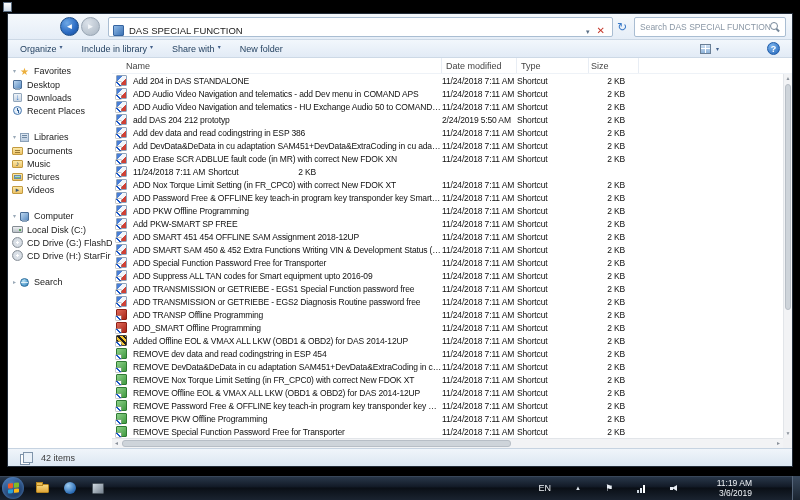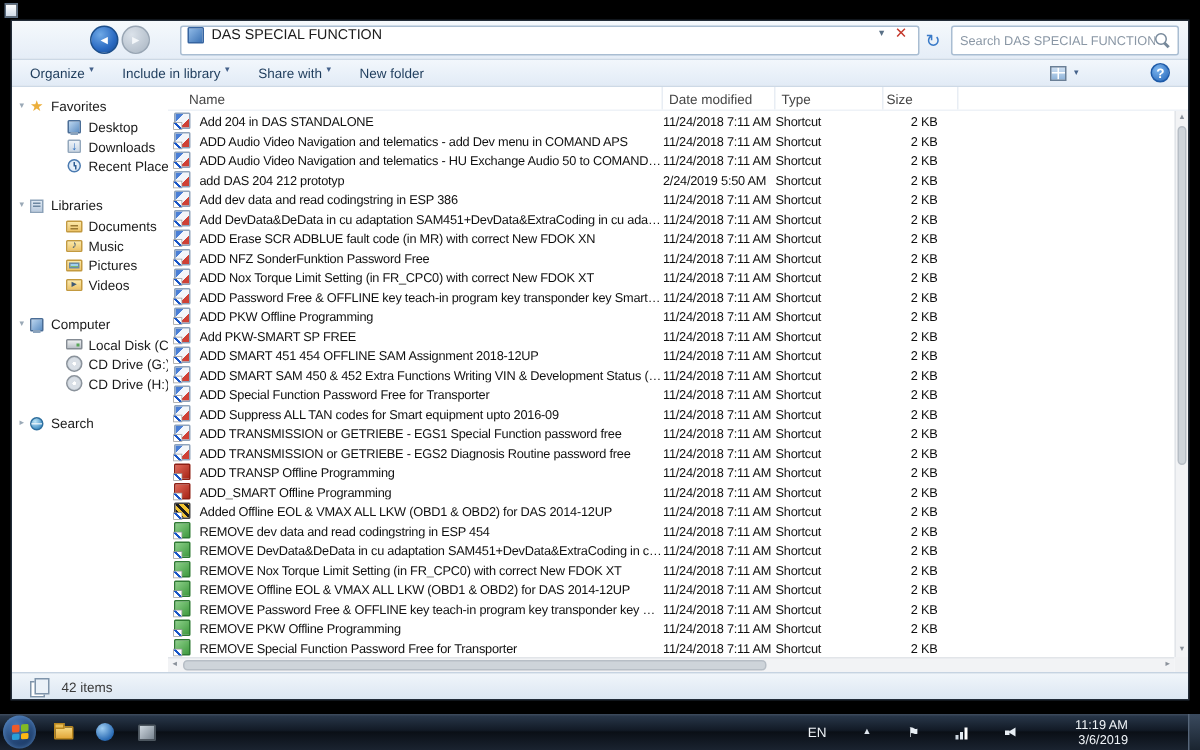--- a/index.html
+++ b/index.html
@@ -18,22 +18,22 @@
 
   
   .navbar{height:26px;flex:none;display:flex;align-items:center;
           background:linear-gradient(#f5f9fc,#e5edf7);border-bottom:1px solid #ccd8e5;padding:0 6px;}
   .navspacer{width:46px;flex:none;}
   .navbtn{width:19px;height:19px;border-radius:50%;flex:none;display:flex;align-items:center;justify-content:center;}
   .navbtn .arr{font-size:8px;color:#fff;line-height:1;}
   .navbtn.back{background:radial-gradient(circle at 35% 30%,#6fa9e6,#2a6ac2 60%,#174a92);border:1px solid #1c4e8a;}
   .navbtn.fwd{background:radial-gradient(circle at 35% 30%,#dbe2ea,#a9b5c2);border:1px solid #98a5b3;margin-left:2px;}
   .navbtn.fwd .arr{color:#f4f7fa;}
-  .addressbar{flex:1;height:20px;margin-left:20px;min-width:0;background:#fff;border:1px solid #a9bdd2;
-              border-radius:2px;display:flex;align-items:flex-start;padding:0 4px;}
+  .addressbar{flex:1;height:20px;margin-left:8px;min-width:0;background:#fff;border:1px solid #a9bdd2;
+              border-radius:2px;display:flex;align-items:flex-end;padding:0 4px;}
   .addr-icon{width:11px;height:11px;flex:none;margin-right:5px;border-radius:1px;
              background:linear-gradient(135deg,#8fb9e6,#3c72b4);border:1px solid #3664a0;}
   .addr-text{font-size:9.5px;color:#1c1c1c;white-space:nowrap;}
   .addr-fill{flex:1;}
   .addr-chev{font-size:7px;color:#5a7086;padding:0 4px;}
   .stop-btn{font-size:10px;font-weight:bold;color:#c4372a;padding:0 3px;line-height:1;}
   .refresh-btn{font-size:12px;color:#3a7ac8;padding:0 4px;line-height:1;}
   .searchbox{width:152px;height:20px;margin-left:3px;flex:none;background:#fff;border:1px solid #a9bdd2;
              border-radius:2px;display:flex;align-items:center;padding:0 5px;}
   .search-input{flex:1;min-width:0;border:0;outline:0;background:transparent;font-size:8.5px;
@@ -59,21 +59,21 @@
   .help-btn{width:13px;height:13px;border-radius:50%;color:#fff;font-size:9px;font-weight:bold;
             display:flex;align-items:center;justify-content:center;
             background:radial-gradient(circle at 35% 30%,#7db6ef,#2264b8);border:1px solid #1d5aa8;}
 
   
   .main{flex:1;min-height:0;display:flex;background:#fff;}
   .sidebar{width:104px;flex:none;padding-top:6px;font-size:9px;overflow:hidden;background:#fff;}
   .sb-section{margin-bottom:13px;}
   .sb-head{display:flex;align-items:center;height:14px;padding-left:2px;}
   .sb-arrow{width:9px;flex:none;font-size:6px;color:#9aa9b7;text-align:center;line-height:1;}
-  .sb-item{display:flex;align-items:center;height:13px;padding-left:36px;}
+  .sb-item{display:flex;align-items:center;height:13px;padding-left:4px;}
   .sb-label{white-space:nowrap;overflow:hidden;color:#1a1a1a;}
   .sic{width:11px;height:11px;flex:none;margin-right:4px;position:relative;display:inline-block;}
   .sic-star::before{content:"★";position:absolute;inset:0;text-align:center;font-size:10px;line-height:11px;color:#ecaf3c;}
   .sic-desktop::before,.sic-computer::before{content:"";position:absolute;left:1px;top:1px;right:1px;height:7px;
       border:1px solid #4a6d96;background:linear-gradient(135deg,#bcd6ef,#5e8fc4);border-radius:1px;}
   .sic-desktop::after,.sic-computer::after{content:"";position:absolute;left:3px;bottom:0;width:5px;height:2px;background:#8aa3bd;}
   .sic-downloads::before{content:"";position:absolute;inset:1px;background:linear-gradient(#eef3f8,#c9d6e4);
       border:1px solid #93a7bc;border-radius:1px;}
   .sic-downloads::after{content:"↓";position:absolute;inset:0;text-align:center;font-size:8px;line-height:11px;
       color:#2d6fc2;font-weight:bold;}
@@ -363,21 +363,20 @@
             </div>
             <div class="frow">
               <span class="fic fic-app"></span>
               <span class="fname">ADD Erase SCR ADBLUE fault code (in MR) with correct New FDOK XN</span>
               <span class="fdate">11/24/2018 7:11 AM</span>
               <span class="ftype">Shortcut</span>
               <span class="fsize">2 KB</span>
             </div>
             <div class="frow">
               <span class="fic fic-app"></span>
-              <span class="fname">ADD NFZ SonderFunktion Password Free</span>
               <span class="fdate">11/24/2018 7:11 AM</span>
               <span class="ftype">Shortcut</span>
               <span class="fsize">2 KB</span>
             </div>
             <div class="frow">
               <span class="fic fic-app"></span>
               <span class="fname">ADD Nox Torque Limit Setting (in FR_CPC0) with correct New FDOK XT</span>
               <span class="fdate">11/24/2018 7:11 AM</span>
               <span class="ftype">Shortcut</span>
               <span class="fsize">2 KB</span>

